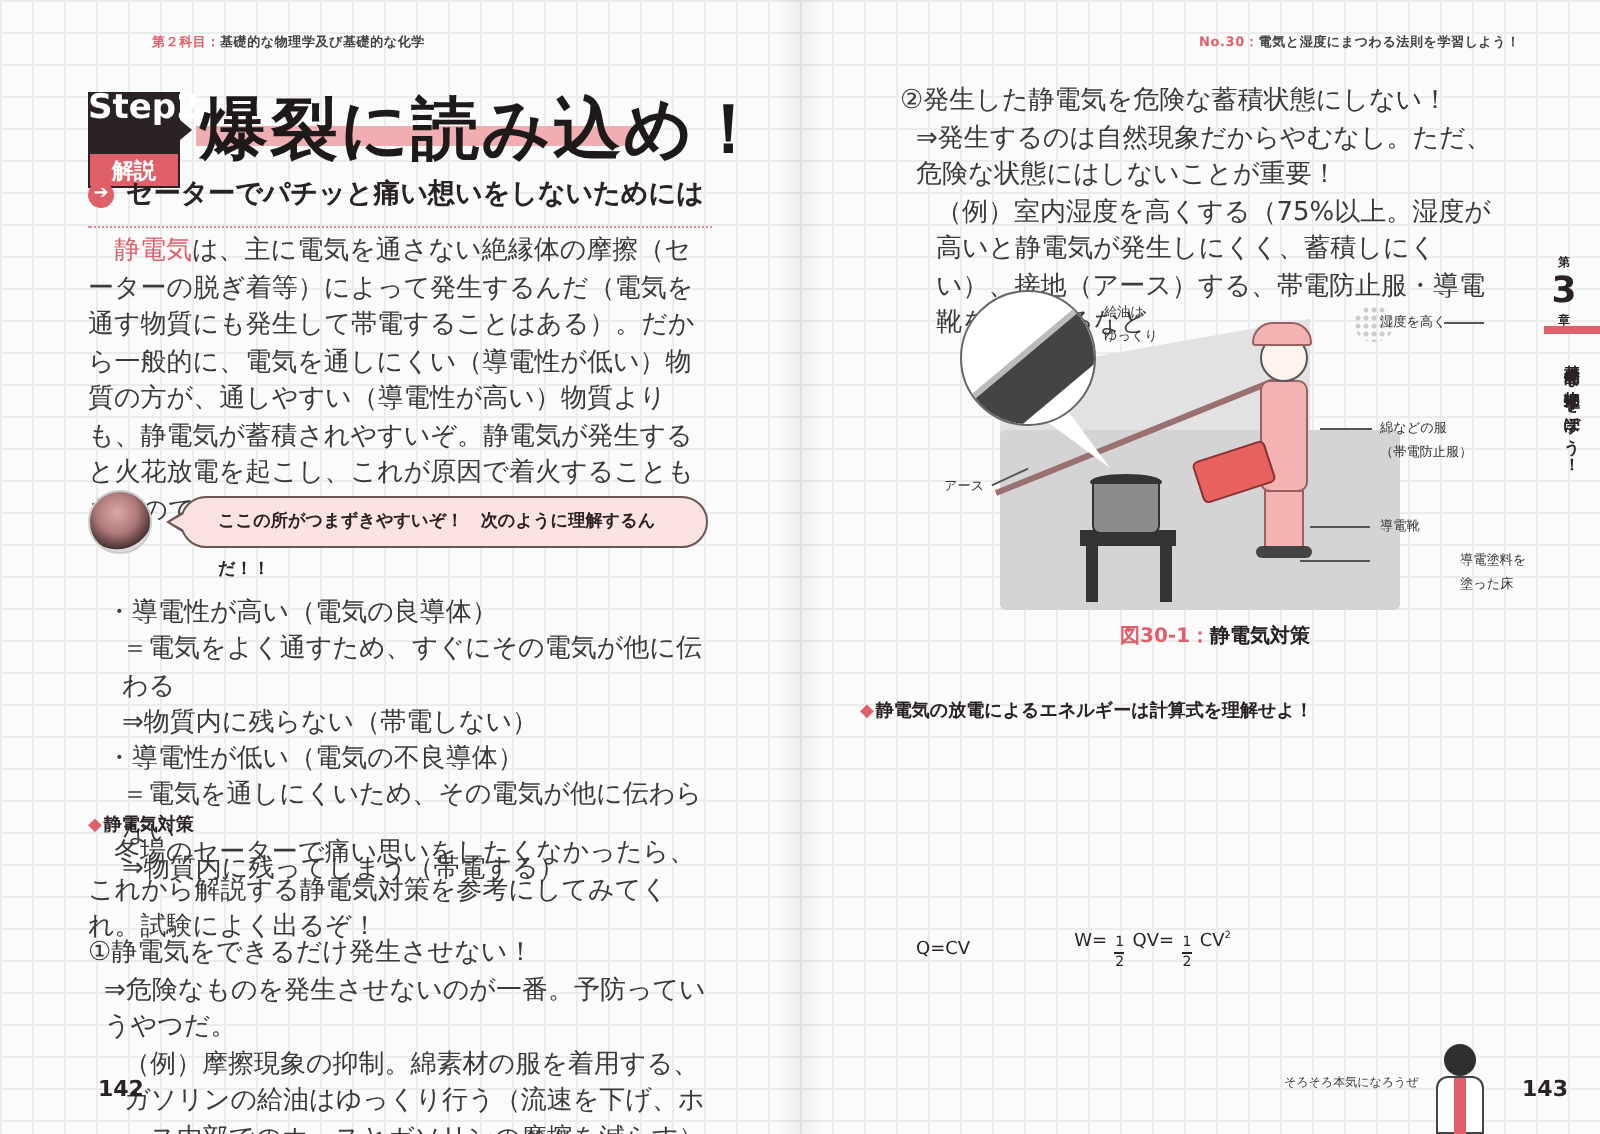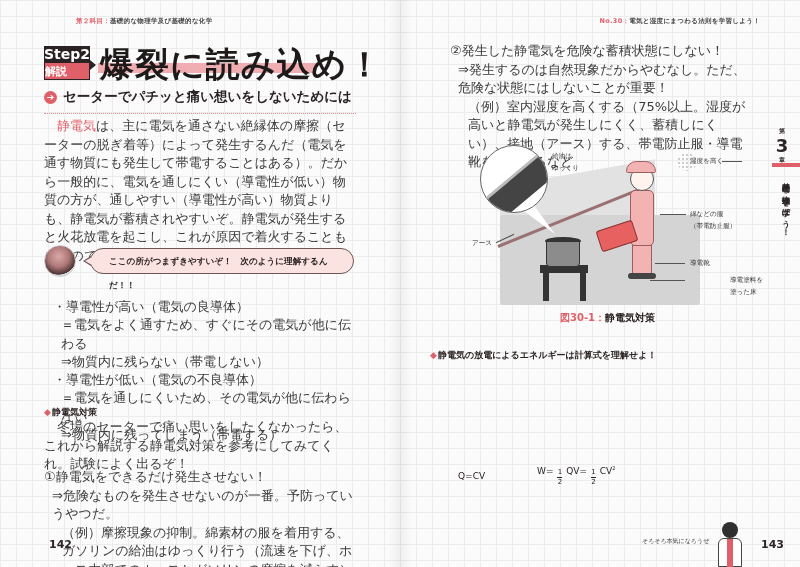--- a/index.html
+++ b/index.html
@@ -21,22 +21,22 @@
     position: absolute; left: 388px; top: 0; width: 24px; height: 567px;
     background: linear-gradient(90deg, rgba(0,0,0,0) 0%, rgba(0,0,0,0.05) 50%, rgba(0,0,0,0) 100%);
   }
   .running-head { position: absolute; top: 17px; font-size: 6.5px; font-weight: bold; letter-spacing: 0.3px; }
   .running-head .accent { color: #e0606a; }
   .running-head .rest { color: #444; }
   .page-left .running-head { left: 44px; margin-left: 32px; }
   .page-right .running-head { right: 40px; }
 
   .step-badge { position: absolute; left: 44px; top: 46px; width: 46px; }
-  .step-top { background: #2b2323; color: #fff; font-size: 14px; font-weight: bold; text-align: right; height: 17px; line-height: 17px; }
-  .step-bottom { background: #e0606a; color: #fff; font-size: 11px; font-weight: bold; text-align: left; height: 17px; line-height: 17px; border: 1px solid #2b2323; border-top: none; }
+  .step-top { background: #2b2323; color: #fff; font-size: 17px; font-weight: bold; text-align: right; height: 31px; line-height: 17px; }
+  .step-bottom { background: #e0606a; color: #fff; font-size: 11px; font-weight: bold; text-align: center; height: 17px; line-height: 17px; border: 1px solid #2b2323; border-top: none; }
   .step-arrow { position: absolute; left: 46px; top: 14px; width: 0; height: 0; border-top: 5px solid transparent; border-bottom: 5px solid transparent; border-left: 6px solid #2b2323; }
   .big-title {
     position: absolute; left: 100px; top: 42px; font-family: "DejaVu Serif", serif;
     font-size: 34px; font-weight: bold; color: #1e1a1a; letter-spacing: 1px;
   }
   .big-title-underline { position: absolute; left: 98px; top: 63px; width: 218px; height: 10px; background: #f0aeb2; }
 
   .section-heading { position: absolute; left: 44px; top: 88px; font-size: 13.5px; font-weight: bold; color: #2b2323; display: flex; align-items: center; gap: 6px; }
   .arrow-circle { width: 13px; height: 13px; border-radius: 50%; background: #e0606a; color: #fff; font-size: 9px; line-height: 13px; text-align: center; }
   .dotted-rule { position: absolute; left: 44px; top: 113px; width: 312px; border-top: 1.5px dotted #e38b92; }

